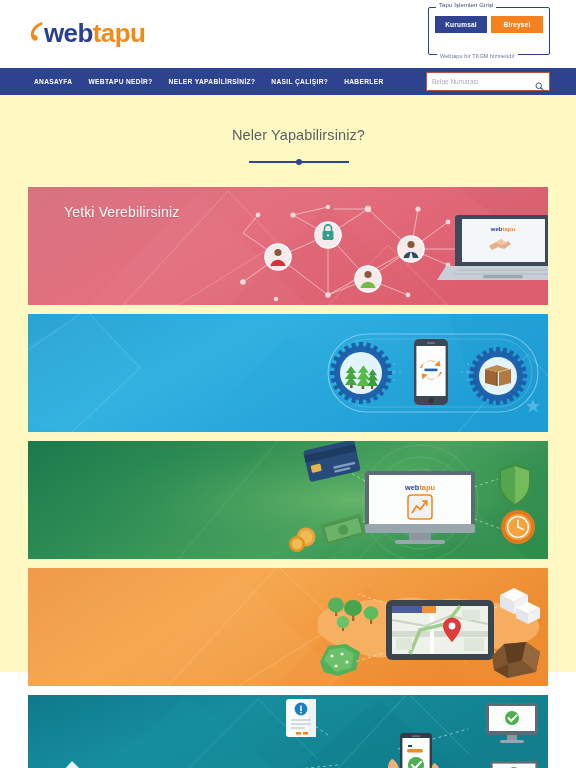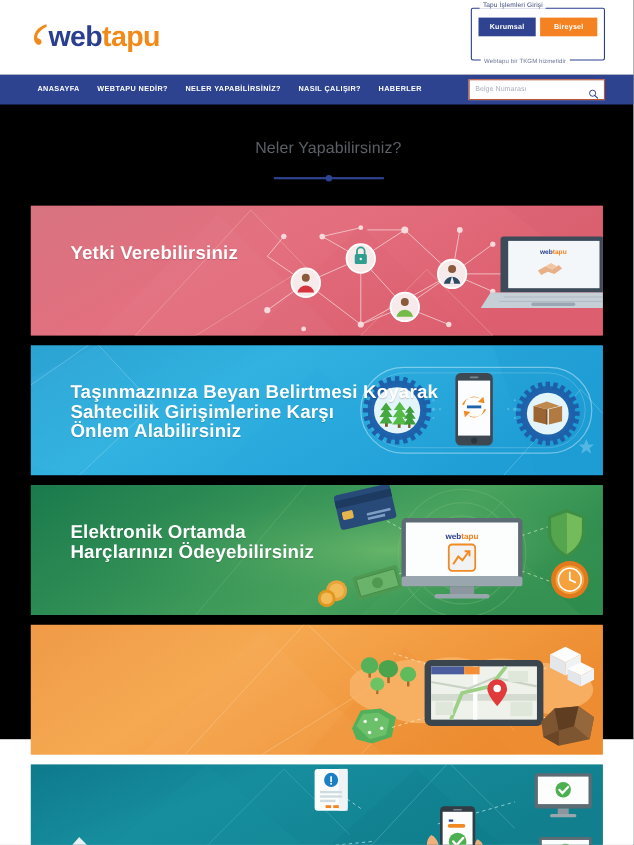--- a/index.html
+++ b/index.html
@@ -3,21 +3,21 @@
 <meta charset="utf-8">
 <title>Webtapu</title>
 <style>
   * { box-sizing: border-box; margin: 0; padding: 0; }
   html, body {
     width: 576px; height: 768px;
     font-family: "Liberation Sans", sans-serif;
     background: #ffffff;
     overflow: hidden;
   }
-  #page { position: relative; width: 576px; height: 672px; background:#000000; }
+  #page { position: relative; width: 576px; height: 672px; background:#fef9c3; }
 
   
   .header { position: relative; height: 68px; background:#fff; }
   .logo { position:absolute; left:30px; top:18px; height:30px; display:flex; align-items:center; }
   .logo-swoosh { width:13px; height:24px; position:relative; margin-right:1px; }
   .logo-swoosh svg { display:block; }
   .logo-text { font-size:26px; font-weight:bold; letter-spacing:-0.6px; line-height:26px; font-family:"Liberation Sans", sans-serif; }
   .logo-web { color:#2a3f8f; }
   .logo-tapu { color:#f28a1a; }
 
@@ -84,22 +84,22 @@
   }
 
   
   .banners { margin-top:20px; padding:0 28px; }
   .banner {
     position:relative; width:520px; height:118px; margin-bottom:9px;
     overflow:hidden; cursor:pointer;
   }
   .banner-last { height:84px; margin-bottom:0; }
   .banner-title {
-    position:absolute; left:36px; top:34px; z-index:5;
-    color:#ffffff; font-size:17px; line-height:17.5px; font-weight:bold;
+    position:absolute; left:36px; top:17px; z-index:5;
+    color:#ffffff; font-size:14px; line-height:17.5px; font-weight:normal;
     text-shadow:0 1px 1px rgba(0,0,0,0.18); letter-spacing:0.15px;
     white-space:pre-line;
   }
   .banner-art { position:absolute; inset:0; z-index:1; }
 
   
   .b1 { background:linear-gradient(100deg,#d1707c 0%,#de6c7c 28%,#e8707f 55%,#e0606f 100%); }
   .b2 { background:linear-gradient(100deg,#2ba6d4 0%,#30b0de 35%,#2aa8dd 70%,#1f9fd6 100%); }
   .b3 { background:linear-gradient(100deg,#1d7a4d 0%,#2a8a53 25%,#4aa45f 60%,#35914f 100%); }
   .b4 { background:linear-gradient(100deg,#f09a4a 0%,#f5a64f 30%,#f5a94d 65%,#ef8f33 100%); }
@@ -390,23 +390,20 @@
               <path d="M-1 -4 v14" stroke="#7d5128" stroke-width="1.4"></path>
               <path d="M-13 -7 l12 3 12 -3 -12 -4 Z" fill="#c08a4e"></path>
             </g>
           </g>
 
           <g fill="#7ecdec" opacity="0.55" transform="translate(505,92)">
             <path d="M0 -7 L2 -2 7 -2 3 1.4 4.6 6.6 0 3.4 -4.6 6.6 -3 1.4 -7 -2 -2 -2 Z"></path>
           </g>
         </svg>
       </div>
-      <div class="banner-title">Taşınmazınıza Beyan Belirtmesi Koyarak
-Sahtecilik Girişimlerine Karşı
-Önlem Alabilirsiniz</div>
     </div>
 
     <div class="banner b3">
       <div class="banner-art">
         <svg width="520" height="118" viewBox="0 0 520 118">
           <defs>
             <linearGradient id="g3" x1="0" y1="0" x2="1" y2="0.35">
               <stop offset="0" stop-color="#1b7a4c"></stop>
                 <stop offset="0.35" stop-color="#2e8d54"></stop>
                 <stop offset="0.72" stop-color="#4aa45f"></stop>
@@ -482,22 +479,20 @@
 
           <g transform="translate(490,86)">
             <circle r="17" fill="#e07b1d"></circle>
             <circle r="13" fill="#f5a23c"></circle>
             <circle r="10.4" fill="none" stroke="#fff" stroke-width="1.4"></circle>
             <line x1="0" y1="0" x2="0" y2="-6.6" stroke="#fff" stroke-width="1.6" stroke-linecap="round"></line>
             <line x1="0" y1="0" x2="5" y2="2.4" stroke="#fff" stroke-width="1.6" stroke-linecap="round"></line>
           </g>
         </svg>
       </div>
-      <div class="banner-title">Elektronik Ortamda
-Harçlarınızı Ödeyebilirsiniz</div>
     </div>
 
     <div class="banner b4">
       <div class="banner-art">
         <svg width="520" height="118" viewBox="0 0 520 118">
           <defs>
             <linearGradient id="g4" x1="0" y1="0" x2="1" y2="0.35">
               <stop offset="0" stop-color="#ef9a48"></stop>
                 <stop offset="0.4" stop-color="#f6a951"></stop>
                 <stop offset="1" stop-color="#ed8c30"></stop>

